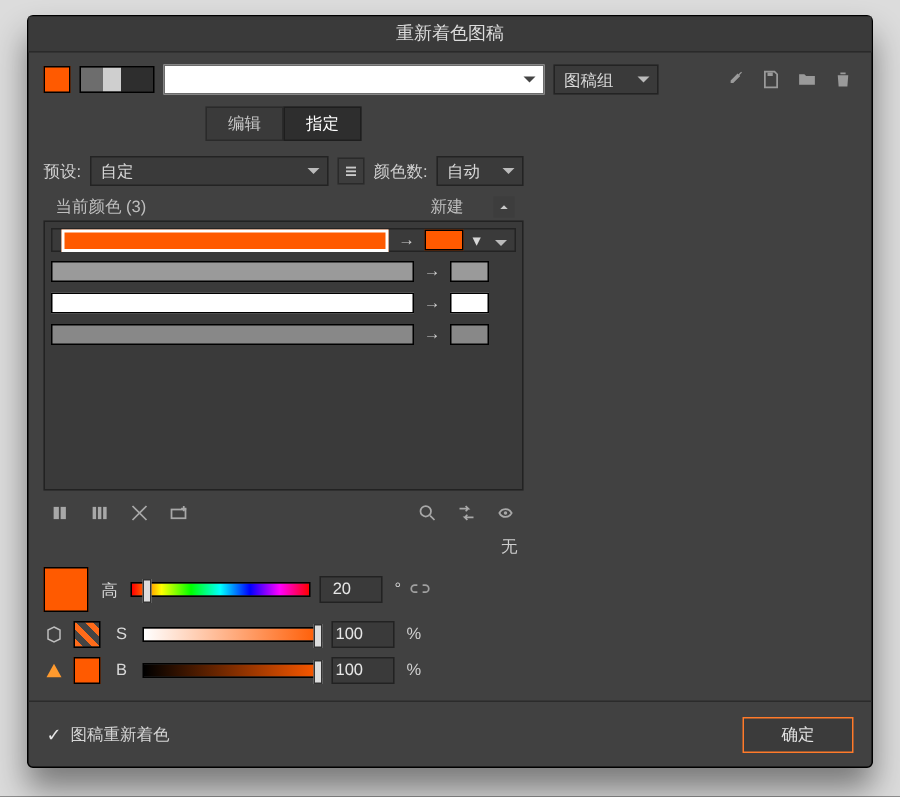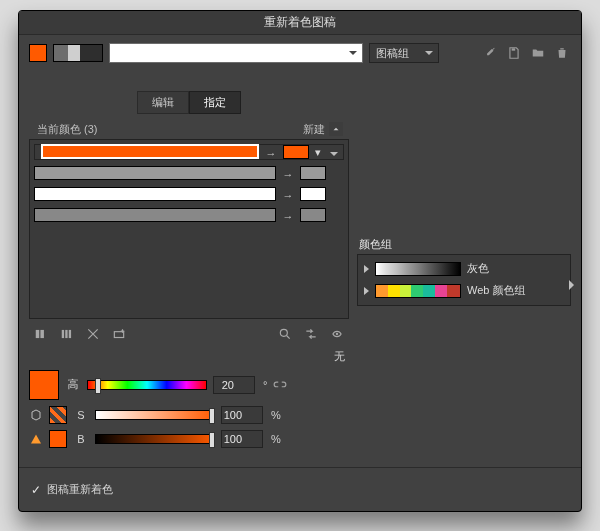--- a/index.html
+++ b/index.html
@@ -27,21 +27,21 @@
   .top-row{display:flex;align-items:center;gap:6px;padding:8px 10px 4px 10px;}
   .swatch{width:18px;height:18px;border:1px solid #000;flex:0 0 auto;}
   .swatch.orange{background:var(--accent2);}
   .gradstrip{height:18px;width:50px;border:1px solid #000;background:linear-gradient(90deg,#6d6d6d 0 30%,#cfcfcf 30% 55%,#2e2e2e 55% 100%);flex:0 0 auto;}
   .topselect{flex:1;height:20px;background:#fff;border:1px solid #6c6c6c;position:relative;}
   .topselect::after{content:"";position:absolute;right:5px;top:7px;border:4px solid transparent;border-top-color:#444;}
   .small-sel{height:20px;background:#3a3a3a;border:1px solid #232323;color:#d8d8d8;padding:0 16px 0 6px;position:relative;min-width:70px;display:flex;align-items:center;}
   .small-sel::after{content:"";position:absolute;right:5px;top:7px;border:4px solid transparent;border-top-color:#bbb;}
   .icon{width:18px;height:18px;display:flex;align-items:center;justify-content:center;color:#9a9a9a;}
   .icon svg{width:14px;height:14px;fill:currentColor;}
-  .body{flex:1;display:flex;padding:4px 10px 0 10px;gap:8px;min-height:0;align-items:center;}
+  .body{flex:1;display:flex;padding:4px 10px 0 10px;gap:8px;min-height:0;}
   .col-left{flex:0 0 320px;display:flex;flex-direction:column;}
   .col-right{flex:1;display:flex;flex-direction:column;}
   
   .tabs{display:flex;justify-content:center;gap:0;margin-bottom:6px;}
   .tab{padding:3px 14px;border:1px solid #2a2a2a;background:#3a3a3a;color:#c9c9c9;font-size:11px;}
   .tab.active{background:#2e2e2e;border-color:#1e1e1e;color:#fff;}
   .row{display:flex;align-items:center;gap:6px;margin:4px 0;}
   .label{color:#cfcfcf;}
   .sel{height:20px;background:#3a3a3a;border:1px solid #232323;color:#d8d8d8;padding:0 16px 0 6px;position:relative;min-width:60px;display:flex;align-items:center;}
   .sel::after{content:"";position:absolute;right:5px;top:7px;border:4px solid transparent;border-top-color:#bbb;}
@@ -148,24 +148,41 @@
 
   <div class="body">
 
     <div class="col-left">
 
       <div class="tabs">
         <div class="tab"><span>编辑</span></div>
         <div class="tab active"><span>指定</span></div>
       </div>
 
+      <div class="row">
+        <span class="label">预设:</span>
+        <div class="sel wide">
+              <span>自定</span>
+            </div>
+        <div class="mini-icon">
+              <svg viewBox="0 0 24 24">
+                <rect x="4" y="5" width="16" height="3"></rect>
+                <rect x="4" y="11" width="16" height="3"></rect>
+                <rect x="4" y="17" width="16" height="3"></rect>
+              </svg>
+            </div>
+        <span class="label">颜色数:</span>
+        <div class="sel" style="min-width:58px">
+              <span>自动</span>
+            </div>
+      </div>
 
       <div class="listhead">
         <span>当前颜色 (3)</span>
-        <span style="display:flex;align-items:center;gap:4px;">
+        <span style="display:flex;align-items:center;gap:20px;">
           <span>新建</span>
           <span class="mini-icon" style="width:14px;height:14px;border:none;">
                 <svg viewBox="0 0 24 24">
                   <path d="M6 15l6-6 6 6z"></path>
                 </svg>
               </span>
         </span>
       </div>
 
       <div class="list">
@@ -289,41 +306,28 @@
                 <div class="thumb" style="left:96%"></div>
               </div>
           <div class="numbox">
                 <span>100</span>
               </div>
           <span class="unit">%</span>
         </div>
       </div>
     </div>
 
-    <div class="col-right">
-      <div class="rtitle">颜色组</div>
-      <div class="rlist">
-        <div class="ritem">
-          <div class="disc"></div>
-          <div class="rswatch grey"></div>
-          <span class="rname">灰色</span>
-        </div>
-        <div class="ritem">
-          <div class="disc"></div>
-          <div class="rswatch web"></div>
-          <span class="rname">Web 颜色组</span>
-        </div>
-        <div class="rlist-tri"></div>
-      </div>
-    </div>
   </div>
 
   <div class="footer">
     <div class="check">
       <span class="mark">✓</span>
       <span>图稿重新着色</span>
     </div>
     <div class="btns">
+      <div class="btn primary">
+            <span>确定</span>
+          </div>
     </div>
   </div>
 
 </div>
 </div>
 
 </body></html>

